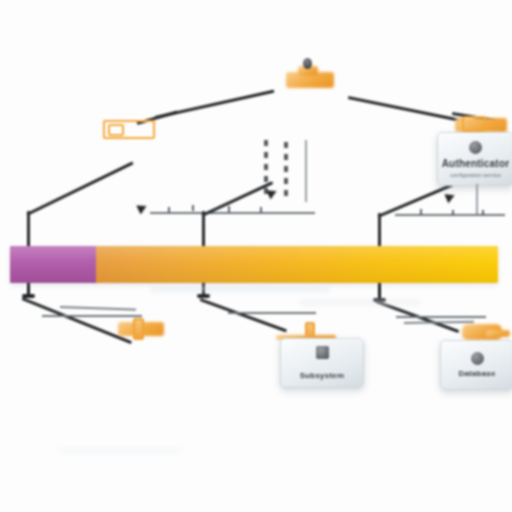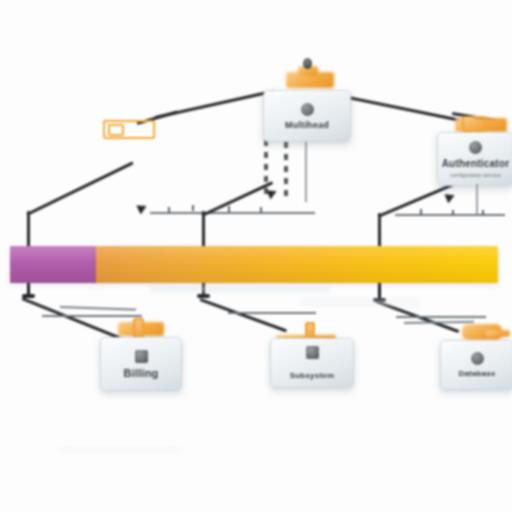--- a/index.html
+++ b/index.html
@@ -207,44 +207,36 @@
     <div class="band band-purple"></div>
     <div class="band band-orange"></div>
     <div class="band-sheen"></div>
 
     <div class="ornament" style="left:103px;top:120px;width:48px;height:15px;"></div>
     <div class="ornament" style="left:108px;top:124px;width:12px;height:8px;border-width:2px;"></div>
 
     <div class="orn-blob" style="left:286px;top:72px;width:48px;height:16px;"></div>
     <div class="orn-blob" style="left:298px;top:66px;width:20px;height:10px;"></div>
     <div class="nicon" style="position:absolute;left:303px;top:58px;width:9px;height:11px;border-radius:50%;background:radial-gradient(circle at 40% 30%,#7e8388,#33363a);filter:blur(0.6px);"></div>
-    <div class="node" style="left:263px;top:90px;width:86px;height:50px;">
-      <div class="nicon"></div>
-      <div class="nlabel">Multihead</div>
-    </div>
 
     <div class="orn-blob" style="left:455px;top:118px;width:52px;height:14px;"></div>
     <div class="ornament" style="left:462px;top:116px;width:20px;height:12px;border-width:2.5px;"></div>
     <div class="node" style="left:437px;top:132px;width:75px;height:52px;">
       <div class="nicon"></div>
       <div class="nlabel" style="font-size:10px;">Authenticator</div>
       <div class="nsub">configuration service</div>
     </div>
     <div class="node-stem" style="left:476px;top:184px;height:30px;"></div>
 
     <div class="orn-blob" style="left:118px;top:322px;width:46px;height:14px;"></div>
     <div class="ornament filled" style="left:133px;top:318px;width:7px;height:18px;border-width:2px;"></div>
-    <div class="node" style="left:100px;top:337px;width:80px;height:52px;">
-      <div class="nicon" style="border-radius:2px;"></div>
-      <div class="nlabel" style="font-size:11px;">Billing</div>
-    </div>
 
     <div class="ornament filled" style="left:305px;top:322px;width:6px;height:16px;border-width:2px;"></div>
     <div class="orn-blob" style="left:276px;top:335px;width:60px;height:5px;"></div>
-    <div class="node" style="left:270px;top:338px;width:82px;height:48px;gap:8px;">
+    <div class="node" style="left:280px;top:338px;width:82px;height:48px;gap:8px;">
       <div class="nicon" style="border-radius:2px;"></div>
       <div class="nlabel" style="font-size:8px;">Subsystem</div>
     </div>
 
     <div class="orn-blob" style="left:462px;top:324px;width:40px;height:16px;border-radius:6px;"></div>
     <div class="orn-blob" style="left:486px;top:330px;width:24px;height:7px;"></div>
     <div class="node" style="left:440px;top:340px;width:72px;height:48px;">
       <div class="nicon"></div>
       <div class="nlabel" style="font-size:8px;">Database</div>
     </div>

